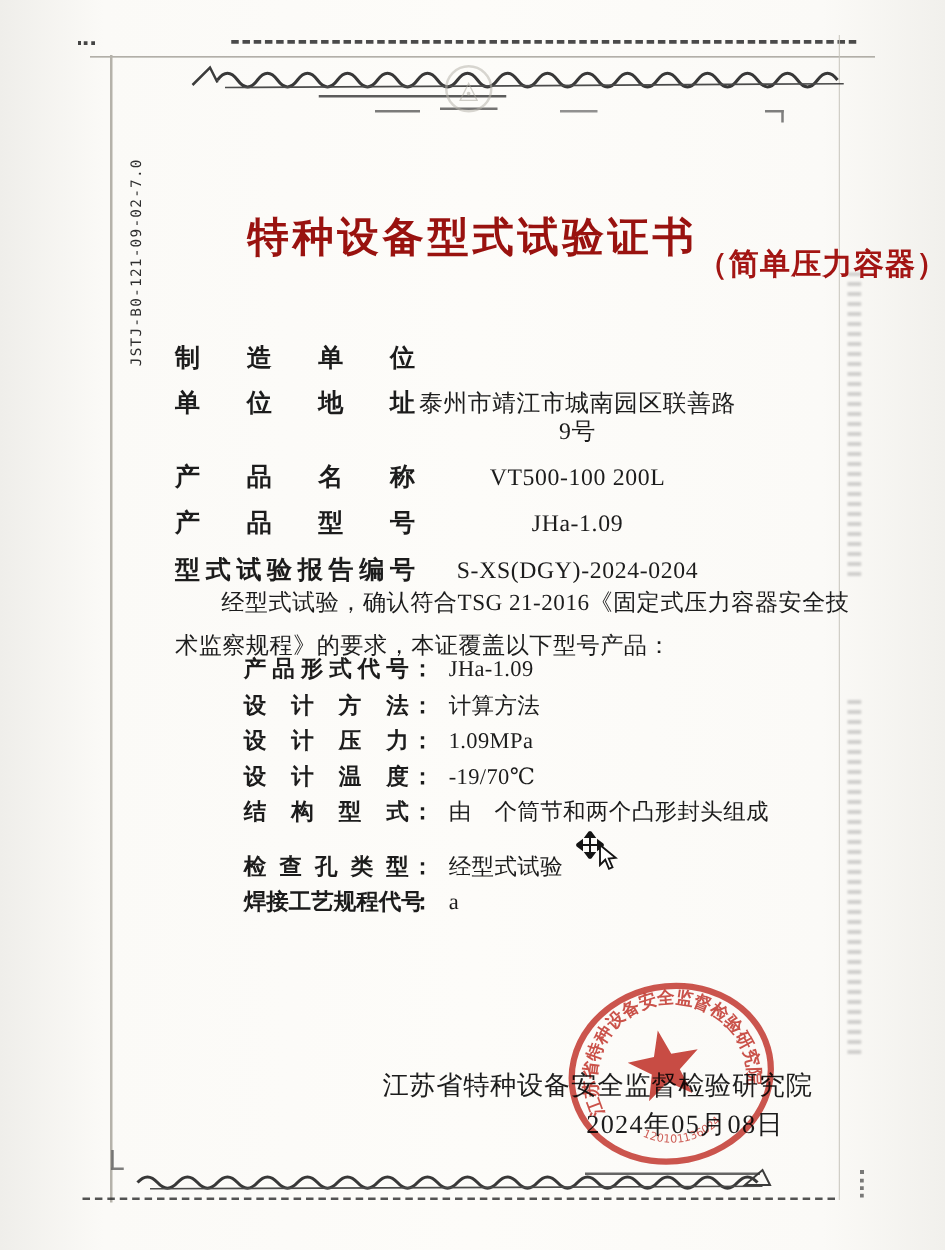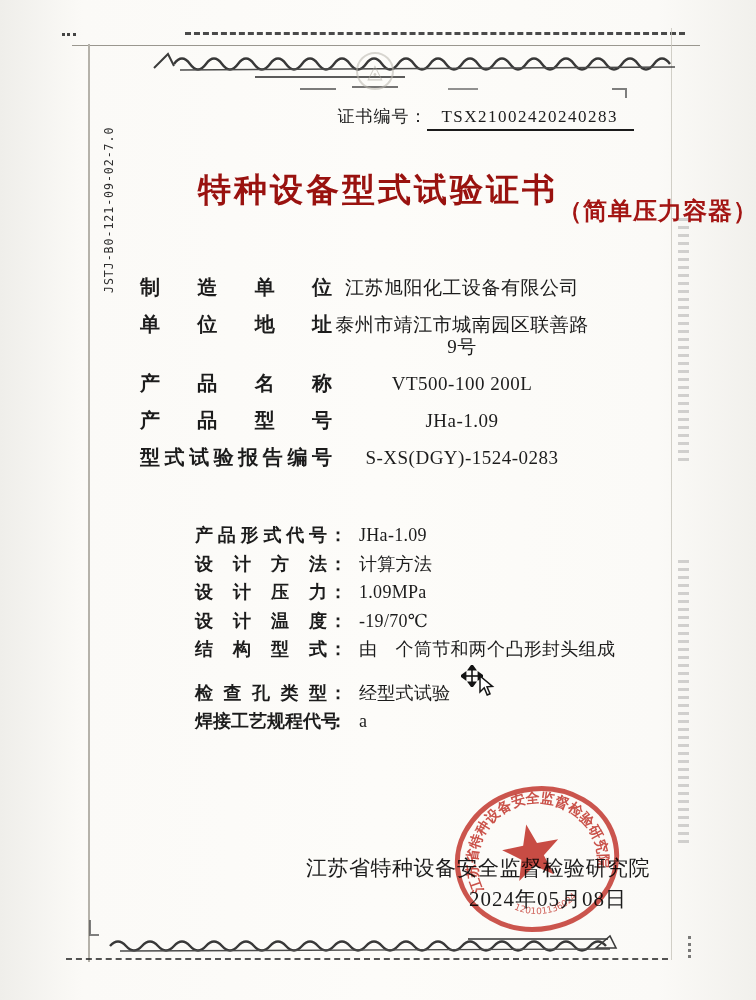--- a/index.html
+++ b/index.html
@@ -112,35 +112,31 @@
     <path d="M496,16 l14,-12 6,12 z" fill="none" stroke="#222" stroke-width="1.6"></path>
   </svg>
   <div class="bottom-dotted"></div>
   <div class="bottom-line"></div>
   <div class="br-marks"></div>
   <div class="bleed bleed-1"></div>
   <div class="bleed bleed-2"></div>
 
   <div class="side-code">JSTJ-B0-121-09-02-7.0</div>
 
-  <div class="cert-no-row">
-    <span class="cert-no-label">证书编号：</span><span class="cert-no-value">TSX21002420240283</span>
-  </div>
   <div class="title">特种设备型式试验证书</div>
   <div class="subtitle">（简单压力容器）</div>
 
   <div class="fields">
     <div class="field-row">
       <span class="field-label" style="display: inline-flex; justify-content: space-between;">
           <span>制</span>
           <span>造</span>
           <span>单</span>
           <span>位</span>
         </span>
-      <span class="field-value">江苏旭阳化工设备有限公司</span>
     </div>
     <div class="field-row">
       <span class="field-label" style="display: inline-flex; justify-content: space-between;">
           <span>单</span>
           <span>位</span>
           <span>地</span>
           <span>址</span>
         </span>
       <span class="field-value">泰州市靖江市城南园区联善路9号</span>
     </div>
@@ -166,24 +162,25 @@
       <span class="field-label" style="display: inline-flex; justify-content: space-between;">
           <span>型</span>
           <span>式</span>
           <span>试</span>
           <span>验</span>
           <span>报</span>
           <span>告</span>
           <span>编</span>
           <span>号</span>
         </span>
-      <span class="field-value">S-XS(DGY)-1524-0283</span>
+      <span class="field-value">S-XS(DGY)-2024-0204</span>
     </div>
   </div>
 
+  <p class="statement">经型式试验，确认符合TSG 21-2016《固定式压力容器安全技术监察规程》的要求，本证覆盖以下型号产品：</p>
 
   <div class="specs">
     <div class="spec-row">
       <span class="spec-label" style="display: inline-flex; justify-content: space-between;">
           <span>产</span>
           <span>品</span>
           <span>形</span>
           <span>式</span>
           <span>代</span>
           <span>号</span>

